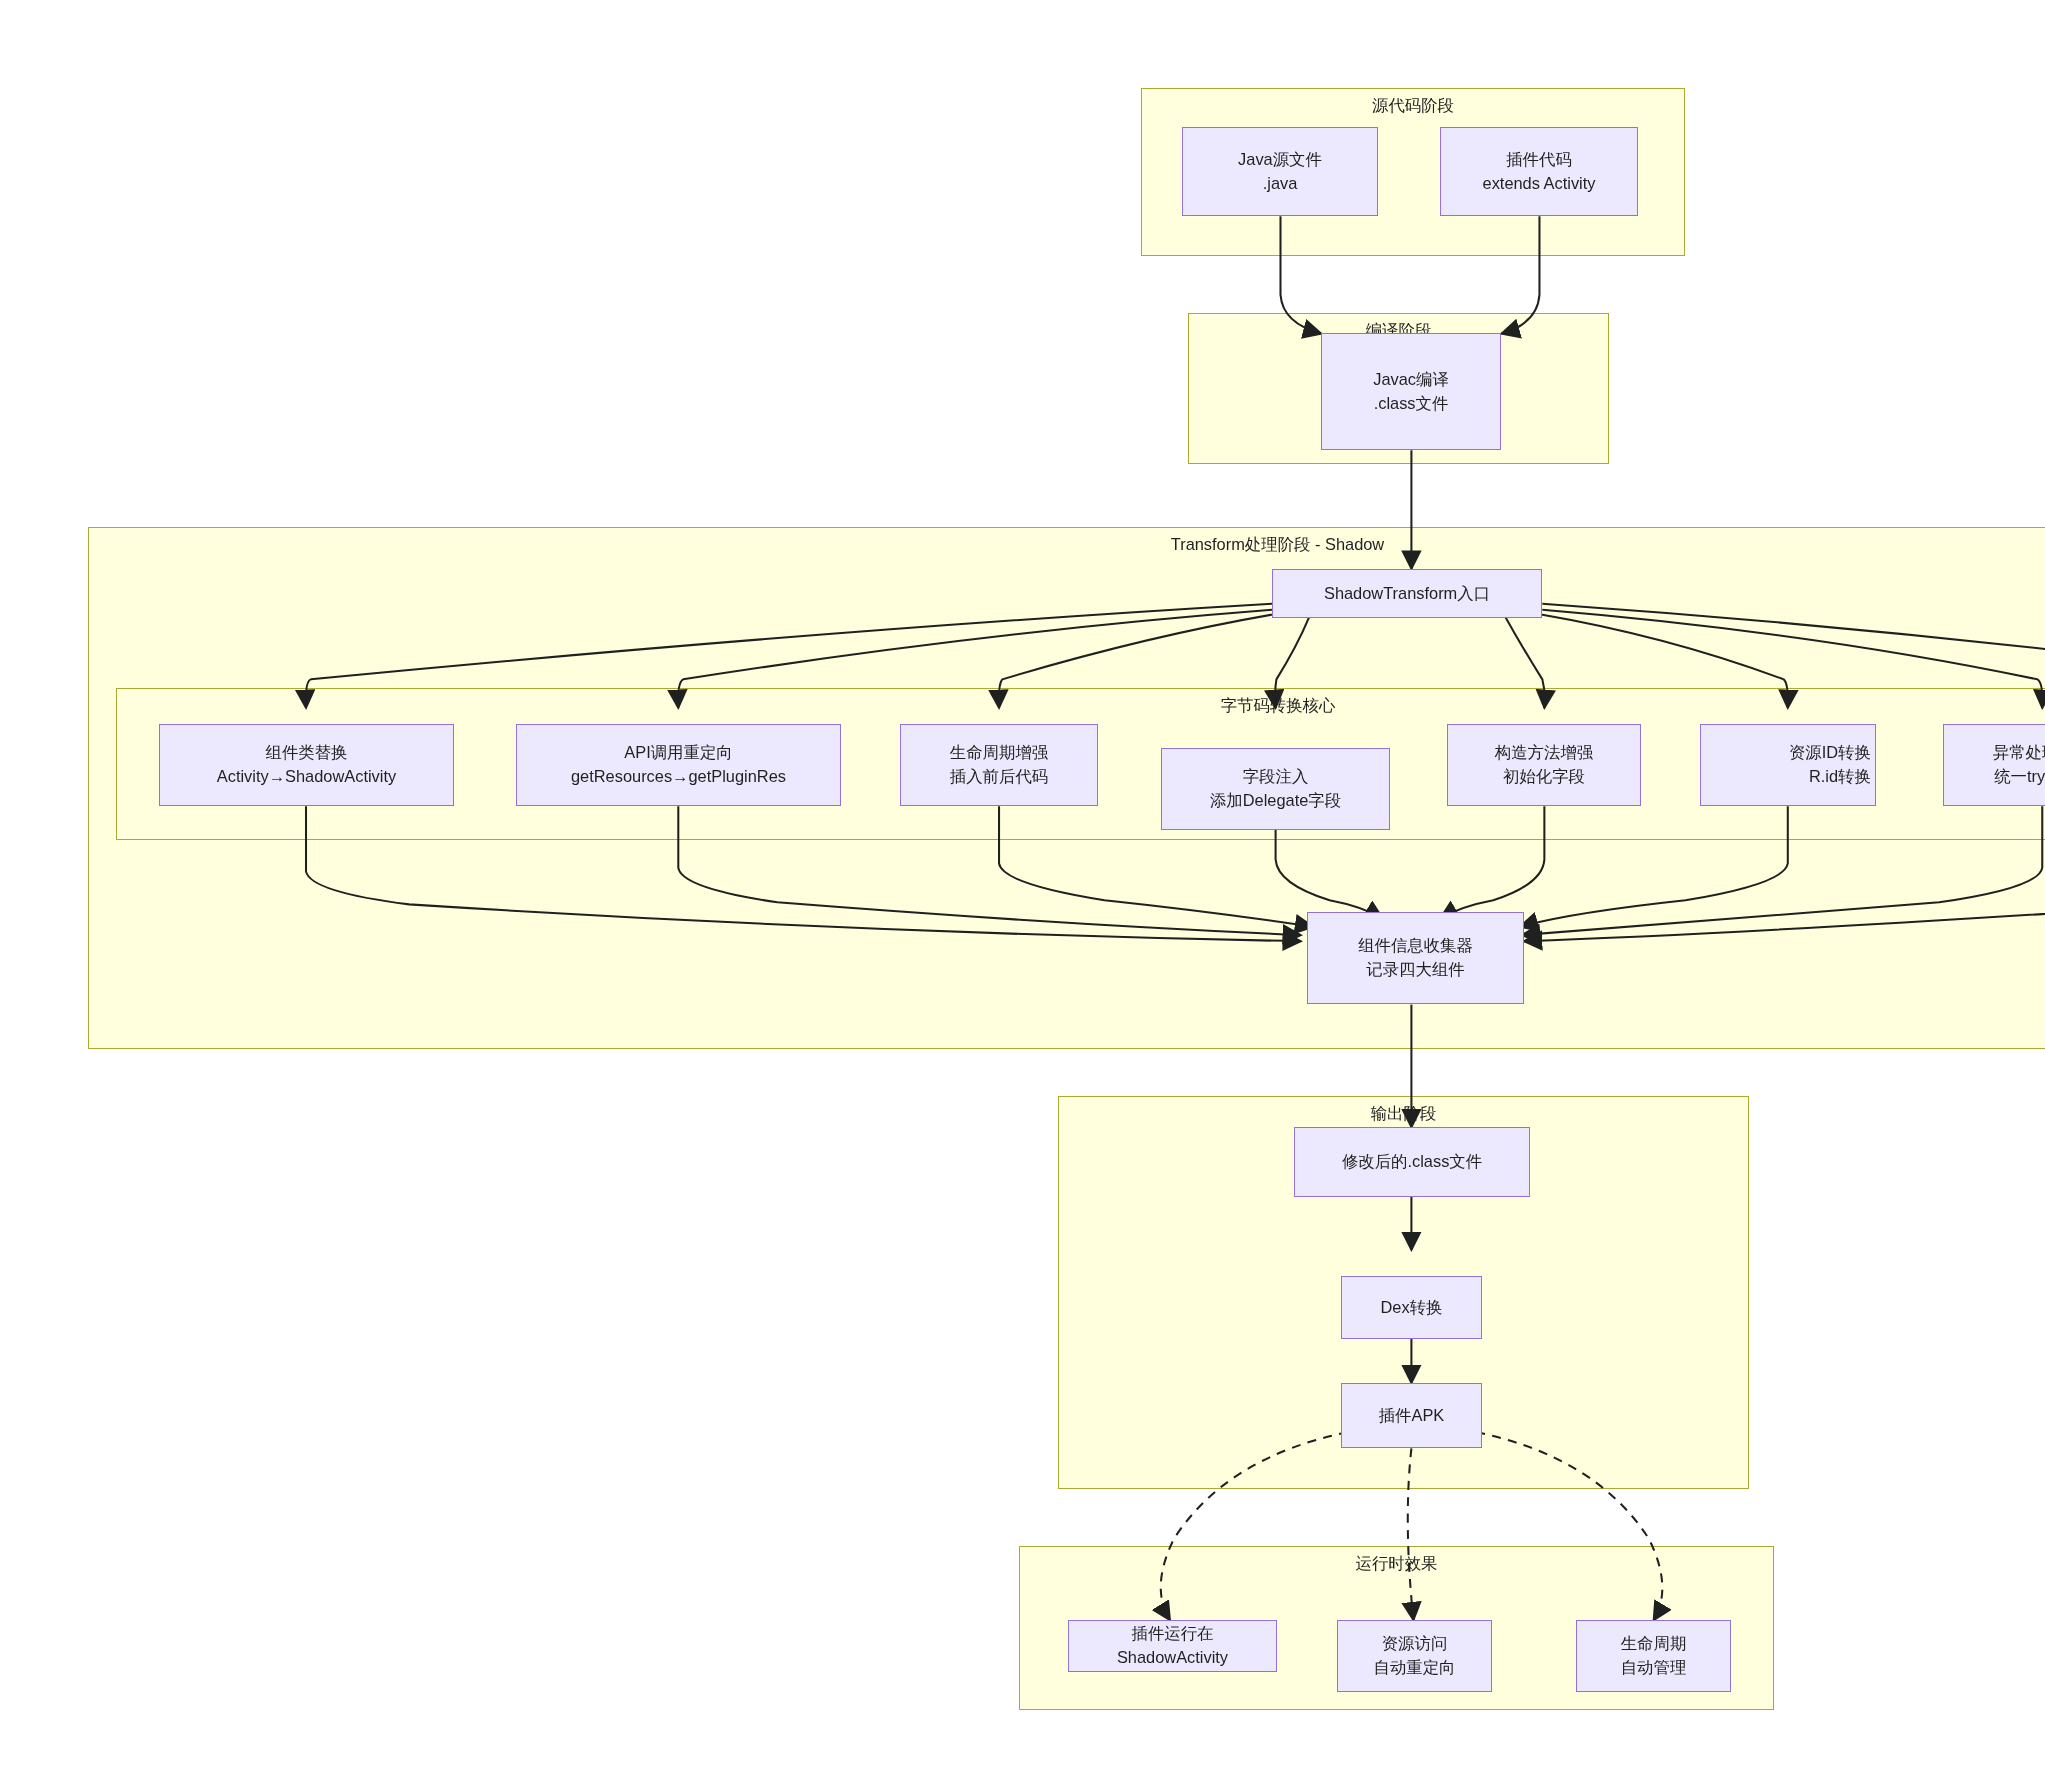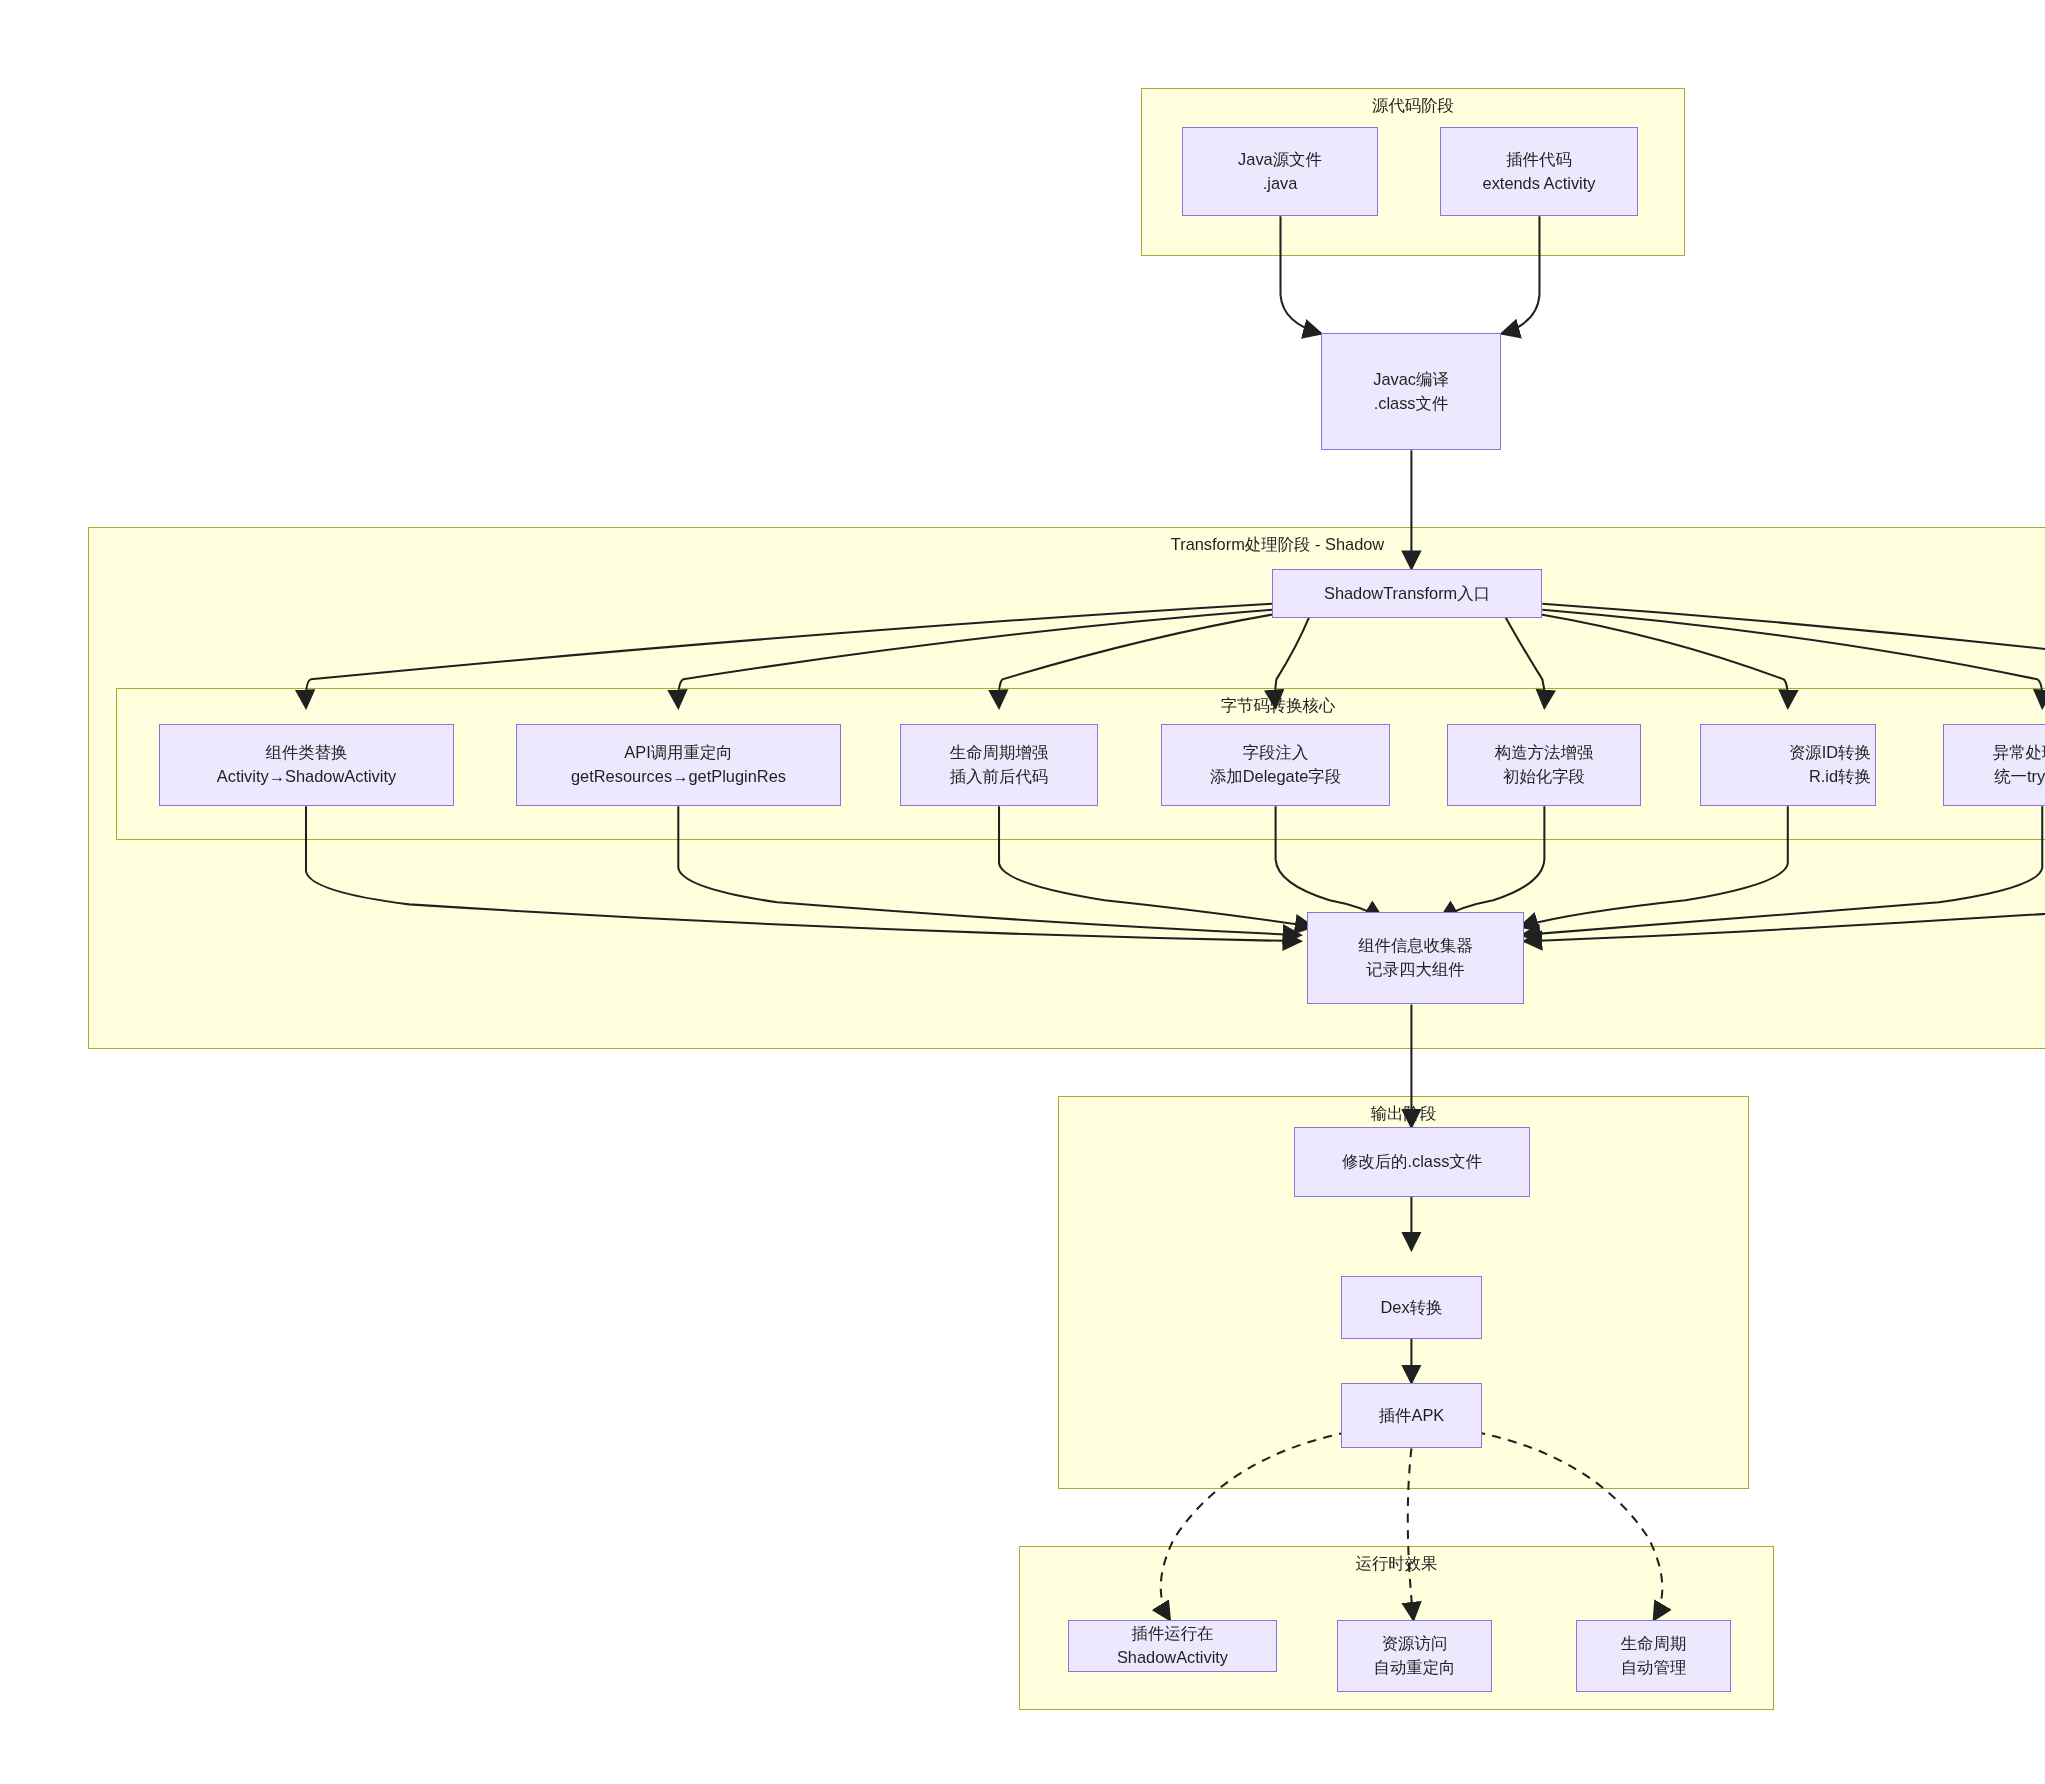--- a/index.html
+++ b/index.html
@@ -67,20 +67,23 @@
 </style>
 </head>
 <body>
 
 <div id="canvas">
 
   <div class="cluster" style="left:1141px; top:88px; width:544px; height:168px;">
     <div class="cluster-label">源代码阶段</div>
   </div>
 
+  <div class="cluster" style="left:1188px; top:313px; width:421px; height:151px;">
+    <div class="cluster-label">编译阶段</div>
+  </div>
 
   <div class="cluster" style="left:88px; top:527px; width:2379px; height:522px;">
     <div class="cluster-label">Transform处理阶段 - Shadow</div>
   </div>
 
   <div class="cluster" style="left:116px; top:688px; width:2324px; height:152px;">
     <div class="cluster-label">字节码转换核心</div>
   </div>
 
   <div class="cluster" style="left:1058px; top:1096px; width:691px; height:393px;">
@@ -163,21 +166,21 @@
   <div class="node" style="left:516px; top:724px; width:325px; height:82px;">
     <div class="line">API调用重定向</div>
     <div class="line">getResources→getPluginRes</div>
   </div>
 
   <div class="node" style="left:900px; top:724px; width:198px; height:82px;">
     <div class="line">生命周期增强</div>
     <div class="line">插入前后代码</div>
   </div>
 
-  <div class="node" style="left:1161px; top:724px; width:229px; height:82px;">
+  <div class="node" style="left:1161px; top:748px; width:229px; height:82px;">
     <div class="line">字段注入</div>
     <div class="line">添加Delegate字段</div>
   </div>
 
   <div class="node" style="left:1447px; top:724px; width:194px; height:82px;">
     <div class="line">构造方法增强</div>
     <div class="line">初始化字段</div>
   </div>
 
   <div class="node" style="left:1700px; top:724px; width:176px; height:82px;align-items:flex-end;">

